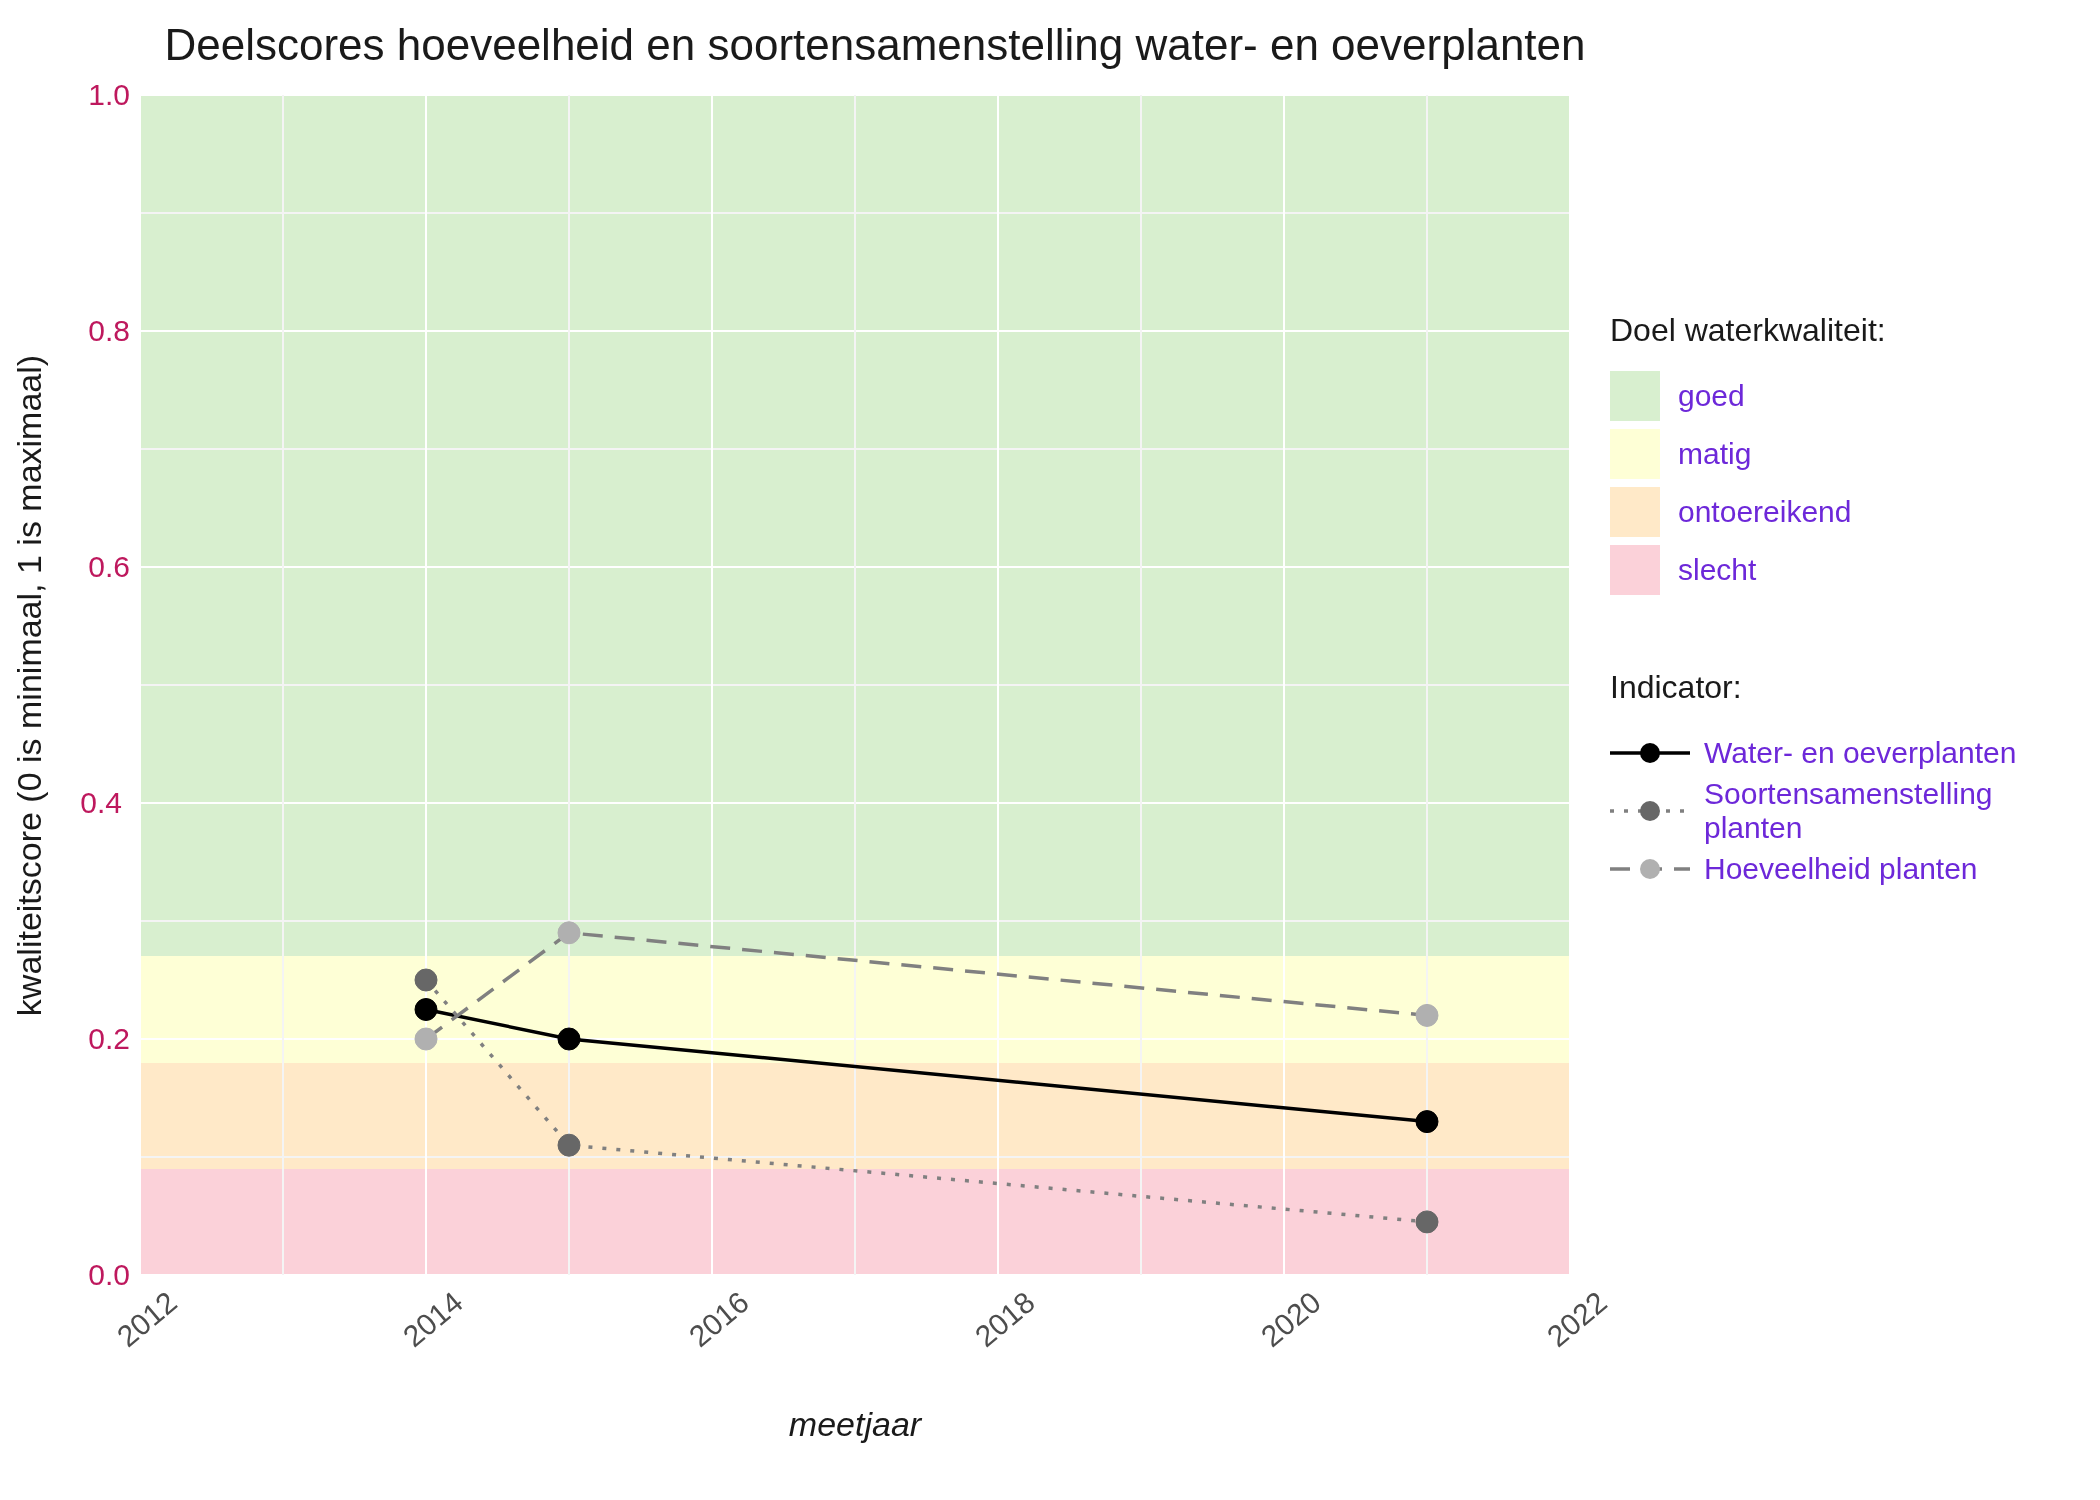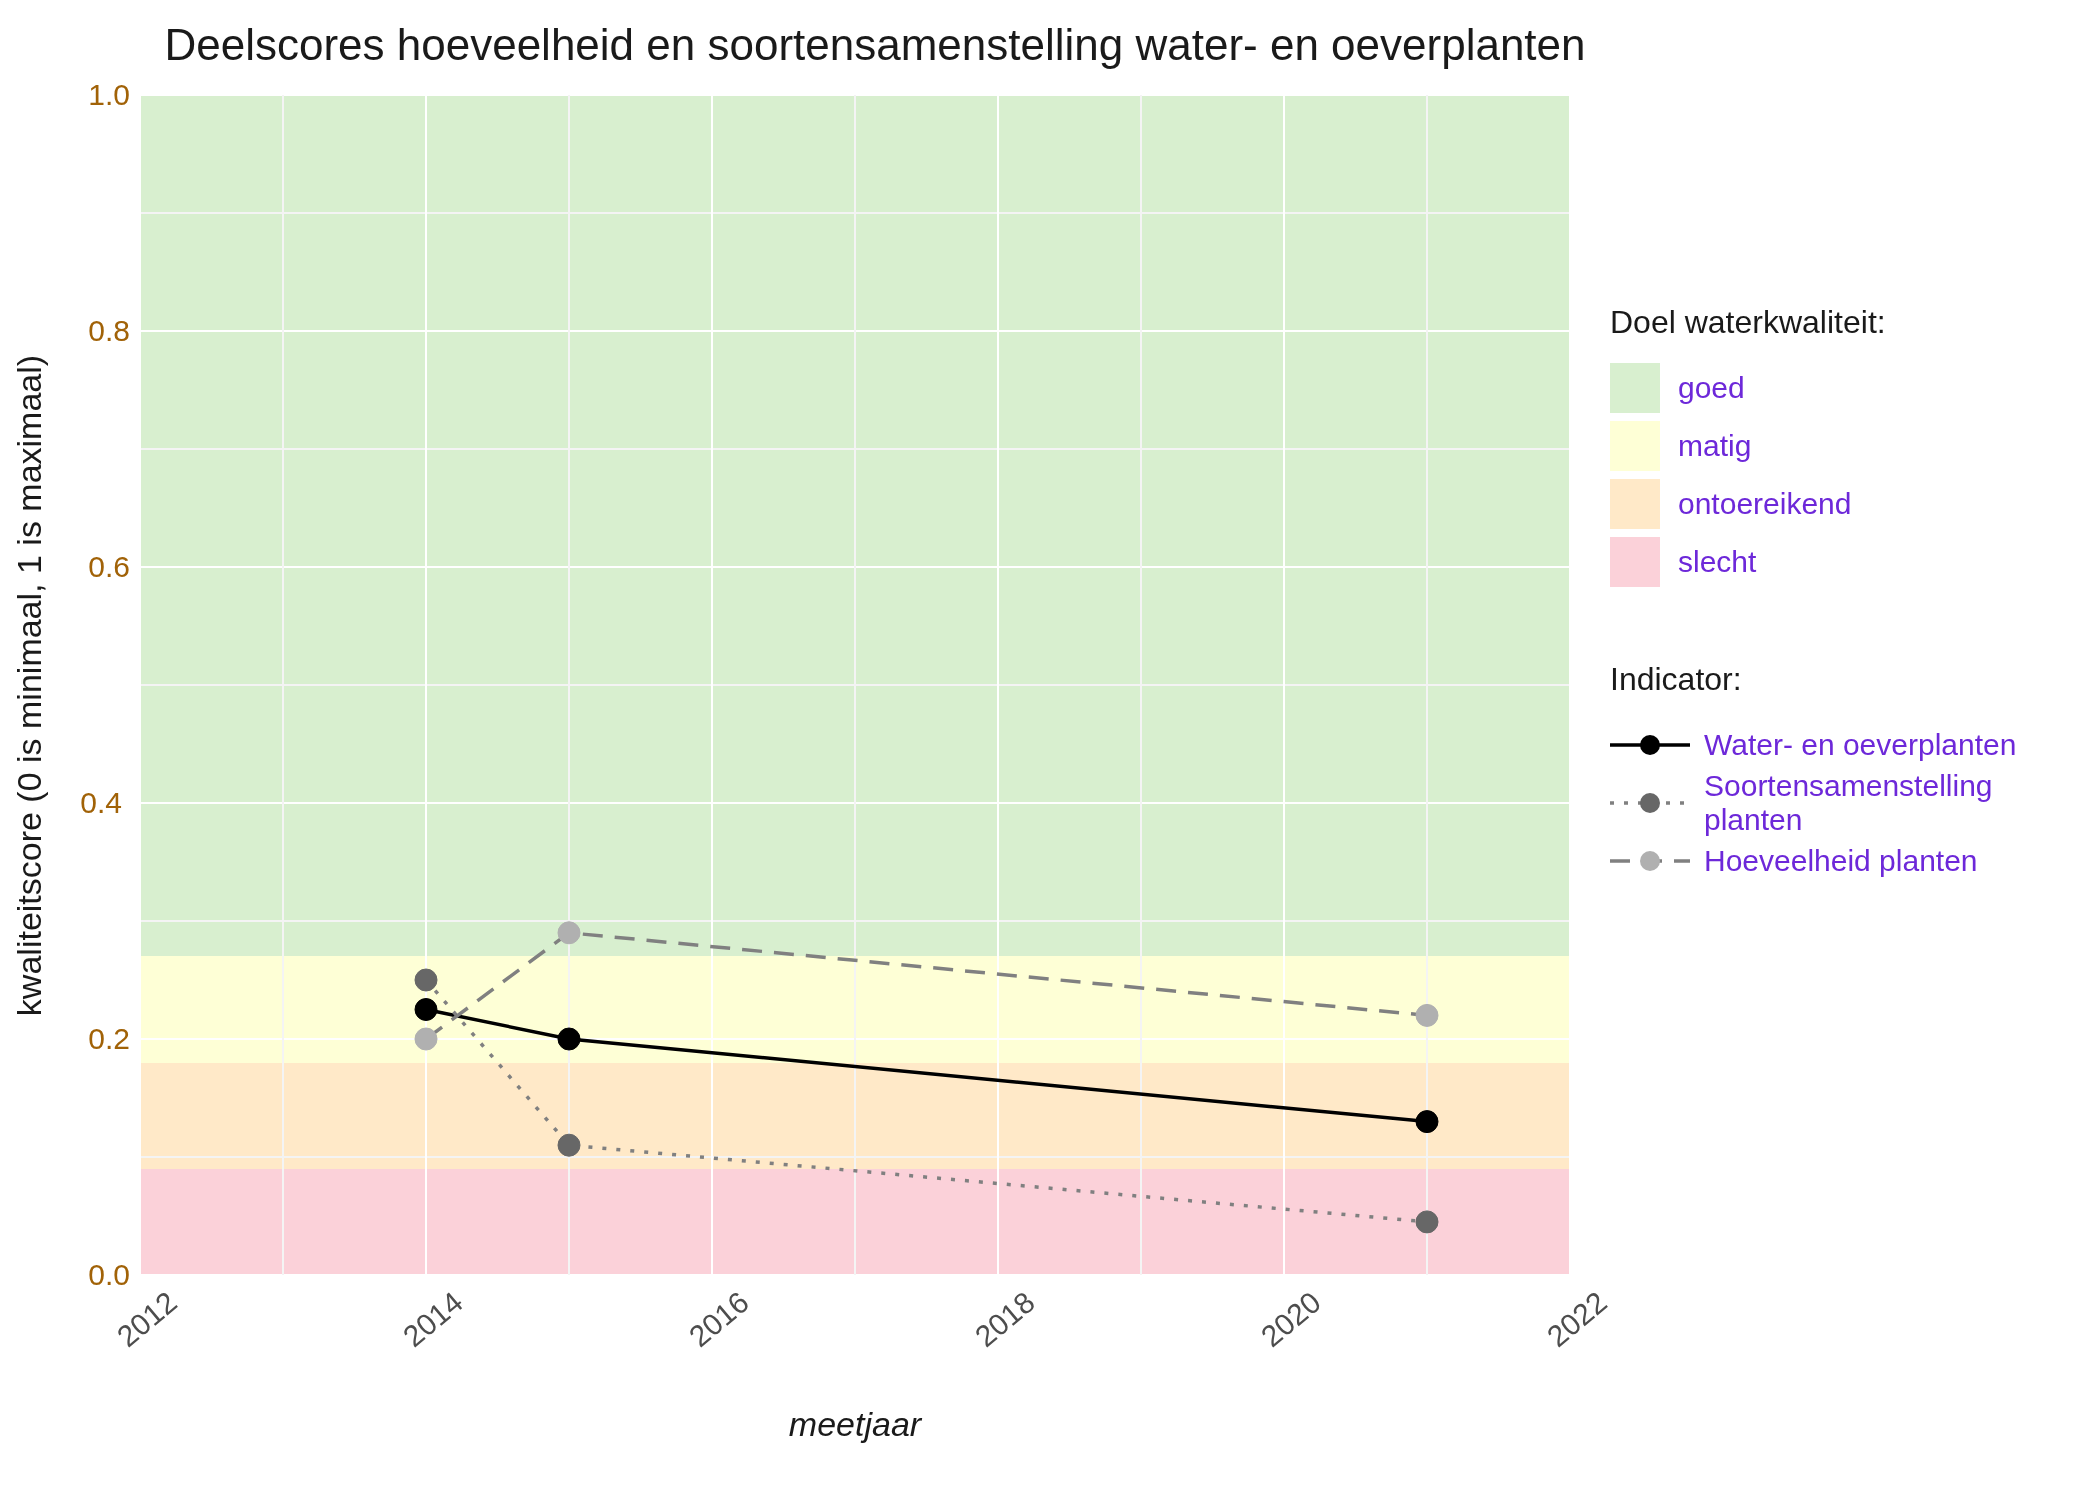--- a/index.html
+++ b/index.html
@@ -44,21 +44,21 @@
   }
   .grid-h { height: 2px; width: 100%; }
   .grid-v { width: 2px; height: 100%; }
   .grid-h.minor, .grid-v.minor { background: #f4f4f4; }
   .ytick {
     position: absolute;
     right: 1440px;
     width: 70px;
     text-align: right;
     font-size: 30px;
-    color: #a16207;
+    color: #be185d;
     transform: translateY(-50%);
   }
   .xtick {
     position: absolute;
     top: 1285px;
     font-size: 30px;
     color: #4d4d4d;
     transform-origin: right top;
     transform: rotate(-40deg);
     text-align: right;
@@ -89,21 +89,21 @@
   }
   svg.lines {
     position: absolute;
     left: 0; top: 0;
     width: 100%; height: 100%;
     overflow: visible;
   }
   .legend {
     position: absolute;
     left: 1610px;
-    top: 304px;
+    top: 312px;
     width: 470px;
   }
   .legend h4 {
     font-size: 32px;
     font-weight: 400;
     margin: 0 0 18px 0;
   }
   .legend-block { margin-bottom: 70px; }
   .legend-row {
     display: flex;

